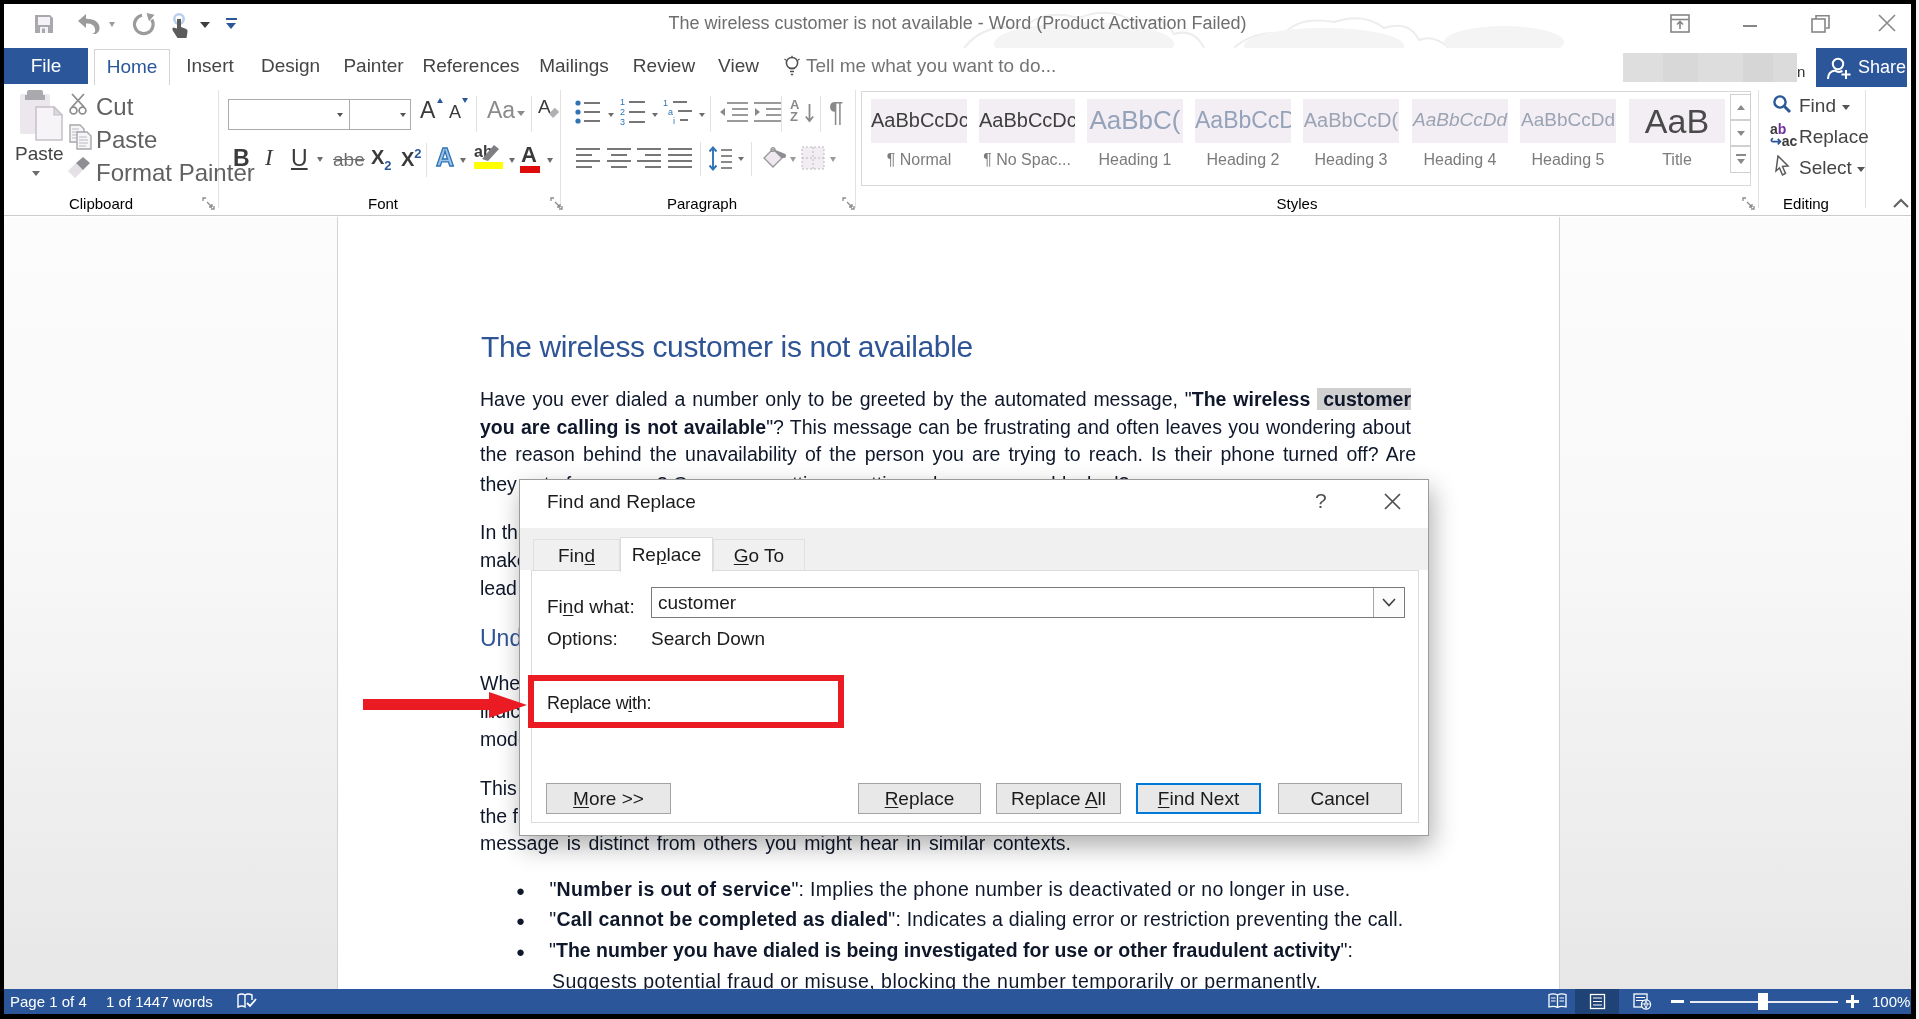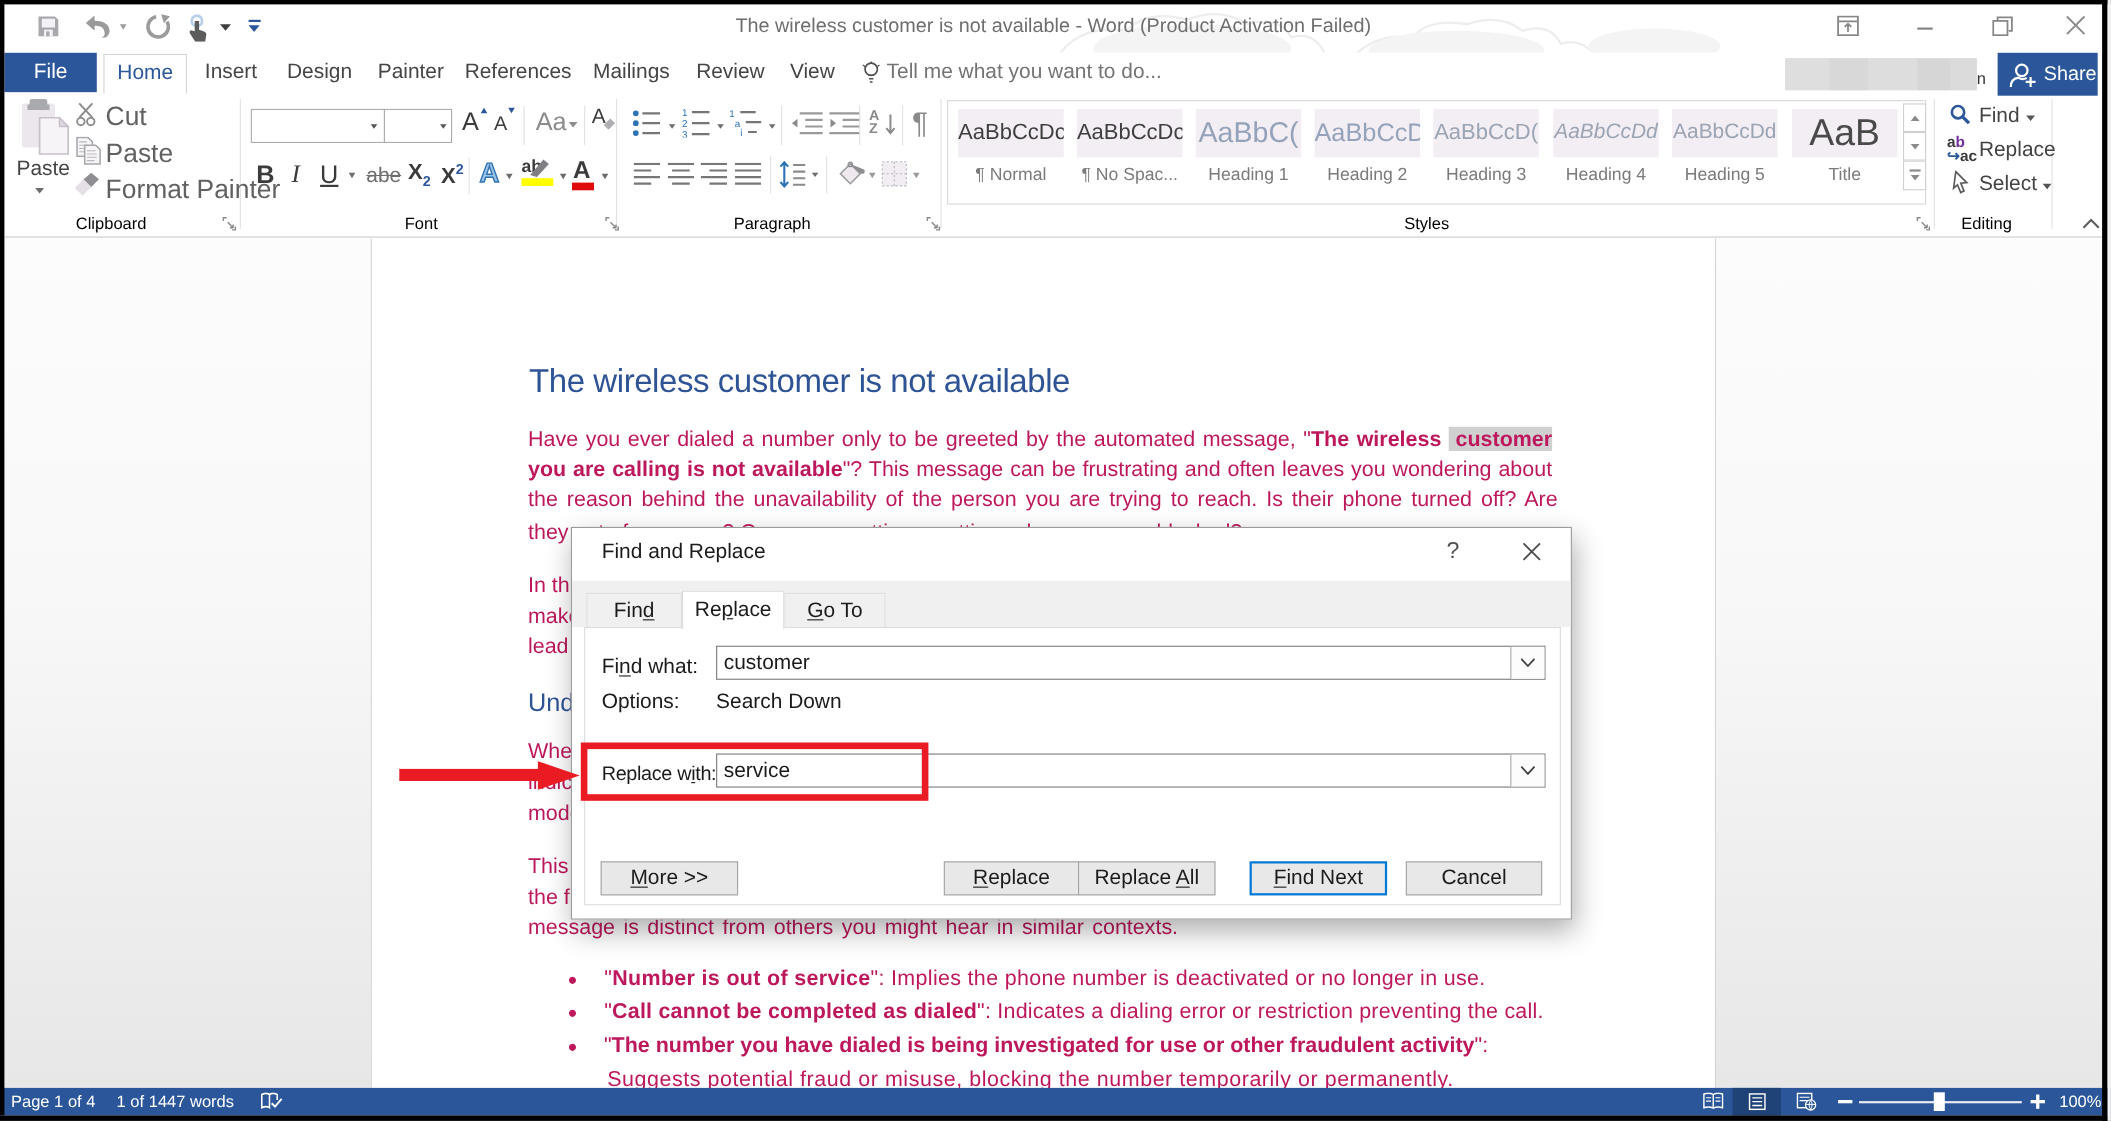--- a/index.html
+++ b/index.html
@@ -50,21 +50,21 @@
     overflow:hidden; text-align:center; color:#3f3f3f; }
   .scard .slab { position:absolute; left:0; top:52px; width:96px; text-align:center;
     font-size:16px; color:#7b7b7b; overflow:hidden; }
 
   
   #docarea { left:4px; top:217px; width:1907px; height:772px;
     background:linear-gradient(#fcfcfc 0%, #f8f8f8 42%, #e7e7e7 100%); }
   #page { position:absolute; left:333px; top:0; width:1223px; height:772px; background:#fff;
     border-left:1px solid #d4d4d4; border-right:1px solid #d4d4d4; }
   .doc { position:absolute; white-space:nowrap; font-size:19.5px; line-height:27.7px;
-    color:#be185d; z-index:5; }
+    color:#0f172a; z-index:5; }
   .jl { white-space:normal; text-align:justify; text-align-last:justify; }
   .b { font-weight:bold; }
 
   
   #statusbar { left:0px; top:989px; width:1919px; height:25px; background:#2b579a;
     color:#fff; font-size:15px; z-index:40; }
 
   
   #dlg { left:519px; top:479px; width:910px; height:357px; background:#fff;
     border:1px solid #9b9b9b; box-shadow:3px 10px 24px rgba(0,0,0,0.32); z-index:20; }
@@ -457,31 +457,23 @@
       <div class="t" style="left:6px;top:4px;font-size:19px;color:#1b1b1b">customer</div>
       <div class="cbtn" style="right:0;top:0;height:29px">
         <svg style="position:absolute;left:8px;top:10px" width="14" height="9" viewBox="0 0 14 9">
             <path d="M1 1 L7 7.5 L13 1" fill="none" stroke="#404040" stroke-width="1.6"></path>
           </svg>
       </div>
     </div>
     <div class="t" style="left:27px;top:148px;font-size:19px;color:#1b1b1b">Options:</div>
     <div class="t" style="left:131px;top:148px;font-size:19px;color:#1b1b1b">Search Down</div>
     <div class="t" style="left:27px;top:213px;font-size:18px;letter-spacing:-0.3px;color:#1b1b1b">Replace w<span class="u">i</span>th:</div>
-    <div class="combo" style="left:131px;top:205px;width:754px;height:31px">
-      <div class="t" style="left:6px;top:4px;font-size:19px;color:#1b1b1b">service</div>
-      <div class="cbtn" style="right:0;top:0;height:29px">
-        <svg style="position:absolute;left:8px;top:10px" width="14" height="9" viewBox="0 0 14 9">
-            <path d="M1 1 L7 7.5 L13 1" fill="none" stroke="#404040" stroke-width="1.6"></path>
-          </svg>
-      </div>
-    </div>
     <div class="wbtn" style="left:26px;top:303px"><span class="u">M</span>ore &gt;&gt;</div>
     <div class="wbtn" style="left:338px;top:303px;width:123px"><span class="u">R</span>eplace</div>
-    <div class="wbtn" style="left:460px;top:303px">Replace <span class="u">A</span>ll</div>
+    <div class="wbtn" style="left:476px;top:303px">Replace <span class="u">A</span>ll</div>
     <div class="wbtn" style="left:616px;top:303px;border:2px solid #0078d7;line-height:27px"><span class="u">F</span>ind Next</div>
     <div class="wbtn" style="left:758px;top:303px;width:124px">Cancel</div>
   </div>
 
   <div class="abs" id="arrowTail"></div>
   <div class="abs" id="arrowHead"></div>
   <div class="abs" id="redrect"></div>
 
   <div class="abs" id="statusbar">
     <div class="t" style="left:10px;top:4px">Page 1 of 4</div>

